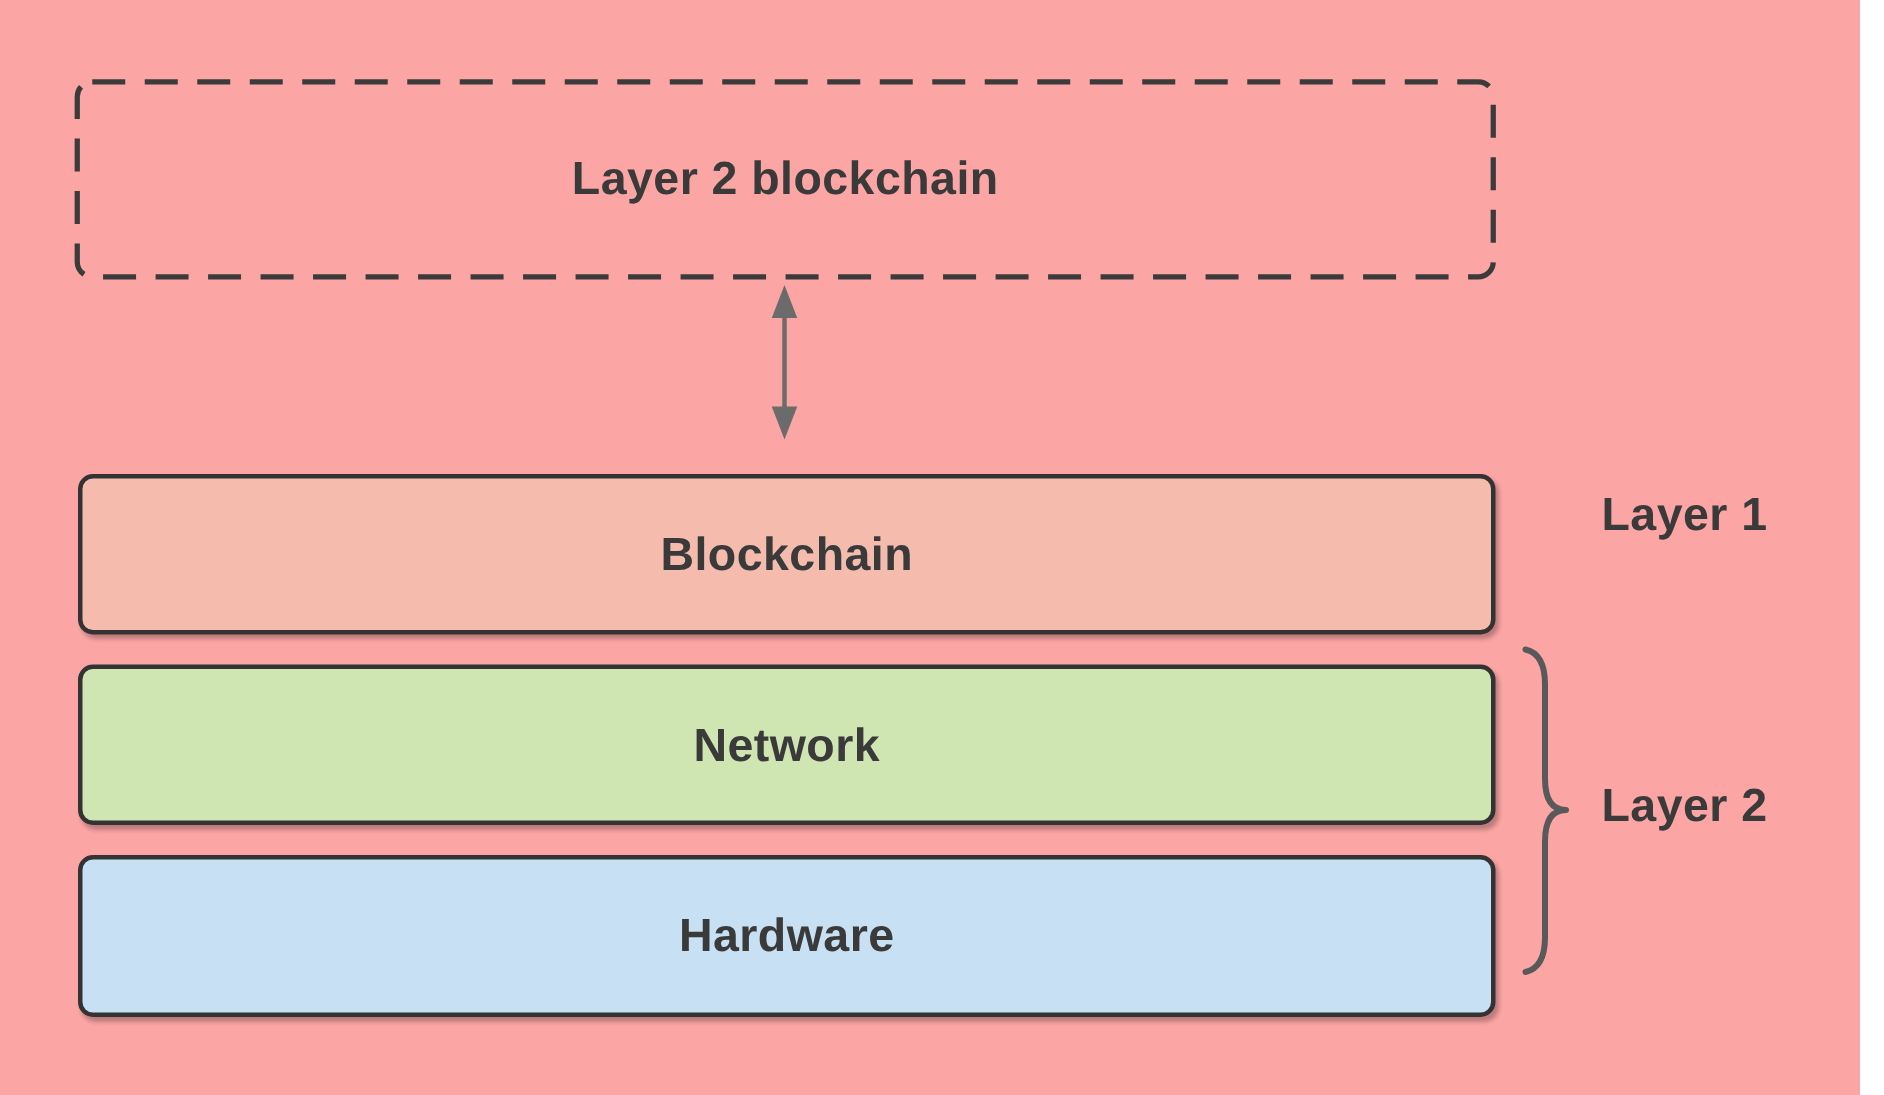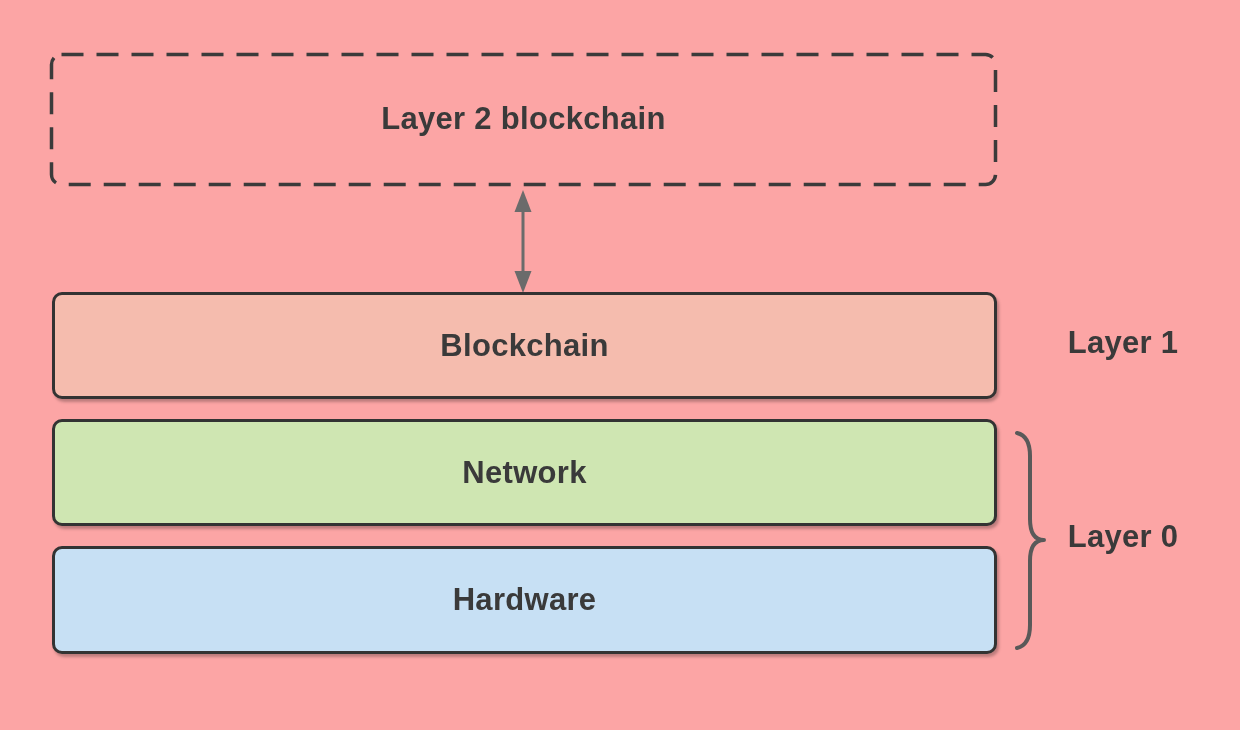--- a/index.html
+++ b/index.html
@@ -33,20 +33,21 @@
     position: absolute;
     left: 52px;
     width: 945px;
     box-sizing: border-box;
     border: 3px solid #333333;
     border-radius: 10px;
     display: flex;
     align-items: center;
     justify-content: center;
     box-shadow: 2px 3px 3px rgba(0, 0, 0, 0.25);
+    margin-top: 24px;
   }
   #layer2-box-label-wrap {
     position: absolute;
     left: 50px;
     top: 53px;
     width: 947px;
     height: 132px;
     display: flex;
     align-items: center;
     justify-content: center;
@@ -99,15 +100,15 @@
   <div id="hardware-box" class="layer-box" style="background-color: rgb(199, 224, 244);">
     <span class="diagram-label">Hardware</span>
   </div>
 
   <div id="network-box" class="layer-box" style="background-color: rgb(207, 230, 178);">
     <span class="diagram-label">Network</span>
   </div>
 
   <div id="layer1-side-label" class="side-label diagram-label">Layer 1</div>
 
-  <div id="layer0-side-label" class="side-label diagram-label">Layer 0</div>
+  <div id="layer0-side-label" class="side-label diagram-label">Layer 2</div>
 
 </div>
 
 </body></html>

